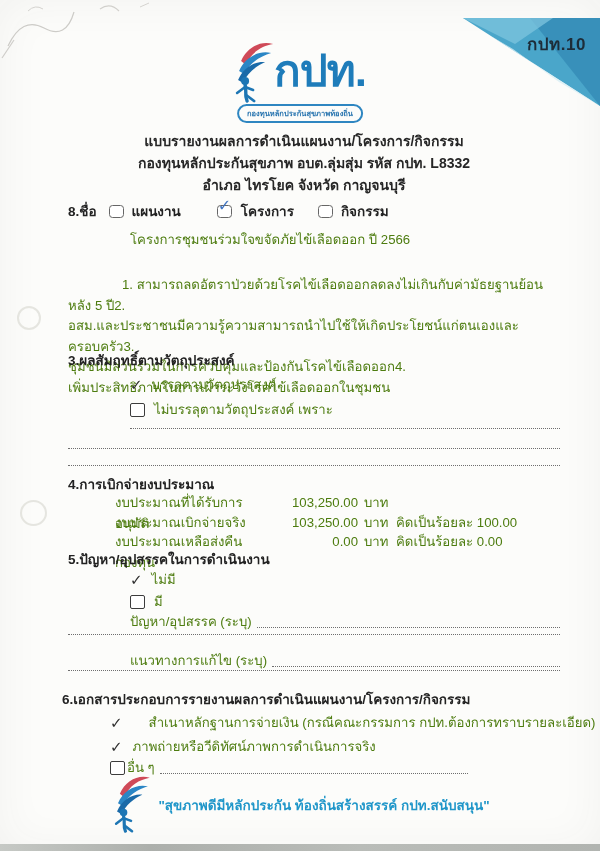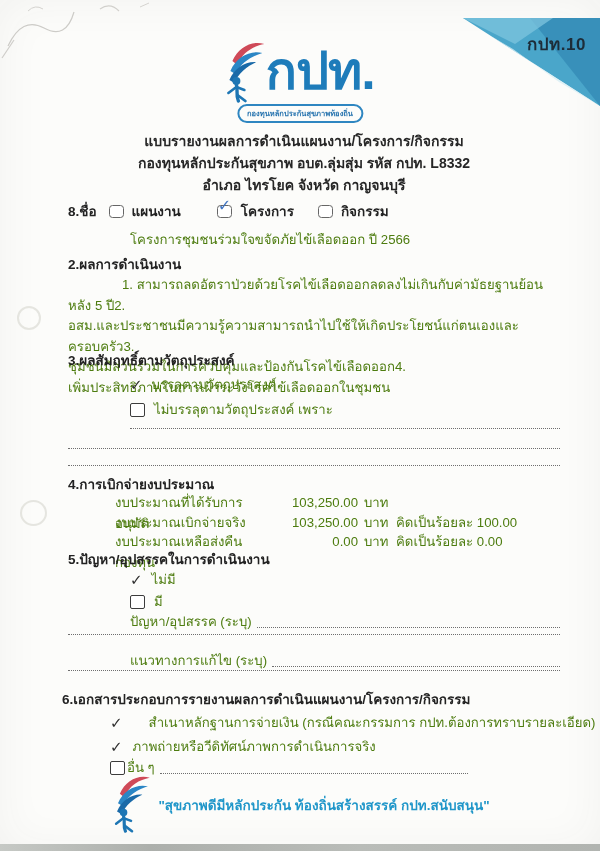--- a/index.html
+++ b/index.html
@@ -21,21 +21,21 @@
   
   .corner { top:18px; right:0; width:145px; height:88px; }
   .corner svg { display:block; width:145px; height:88px; }
   .form-code { position:absolute; left:72px; top:12px; font-size:17px;
     font-weight:bold; color:#1d2c38; letter-spacing:.5px; }
 
   
   .logo-block { top:42px; left:50%; transform:translateX(-50%);
     display:flex; flex-direction:column; align-items:center; }
   .logo-row { display:flex; align-items:flex-start; }
-  .logo-acronym { font-size:52px; font-weight:bold; color:#1e7cba;
+  .logo-acronym { font-size:44px; font-weight:bold; color:#1e7cba;
     line-height:58px; letter-spacing:-1px; }
   .logo-pill { margin-top:0px; border:2px solid #2e86c1; border-radius:11px;
     padding:1px 8px 2px; font-size:7.5px; font-weight:bold; color:#2472ae;
     white-space:nowrap; }
 
   .title-block { top:130px; left:4px; width:100%; text-align:center; }
   .title-block div { font-size:14px; font-weight:bold; color:#262626; line-height:22px; }
 
   .h { font-size:13.5px; font-weight:bold; color:#222; }
   .t { font-size:13.2px; color:#4d7c0f; }
@@ -119,21 +119,20 @@
     <span class="h" style="margin-left:8px">แผนงาน</span>
     <span class="cb" style="margin-left:36px">
       <span class="mark">✓</span>
     </span>
     <span class="h" style="margin-left:9px">โครงการ</span>
     <span class="cb" style="margin-left:24px"></span>
     <span class="h" style="margin-left:8px">กิจกรรม</span>
   </div>
   <div class="abs t" style="left:130px;top:229px">โครงการชุมชนร่วมใจขจัดภัยไข้เลือดออก  ปี 2566</div>
 
-  <div class="abs h" style="left:68px;top:253px">2.ผลการดำเนินงาน</div>
   <div class="abs t" style="left:68px;top:275px;width:478px;line-height:20.5px">
     <div style="text-indent:54px">1. สามารถลดอัตราป่วยด้วยโรคไข้เลือดออกลดลงไม่เกินกับค่ามัธยฐานย้อนหลัง 5 ปี2.</div>
     <div>อสม.และประชาชนมีความรู้ความสามารถนำไปใช้ให้เกิดประโยชน์แก่ตนเองและครอบครัว3.</div>
     <div>ชุมชนมีส่วนร่วมในการควบคุมและป้องกันโรคไข้เลือดออก4.</div>
     <div>เพิ่มประสิทธิภาพในการเฝ้าระวังโรคไข้เลือดออกในชุมชน</div>
   </div>
 
   <div class="abs h" style="left:68px;top:349px">3.ผลสัมฤทธิ์ตามวัตถุประสงค์</div>
   <div class="abs row" style="left:130px;top:374px">
     <span class="check">✓</span>

